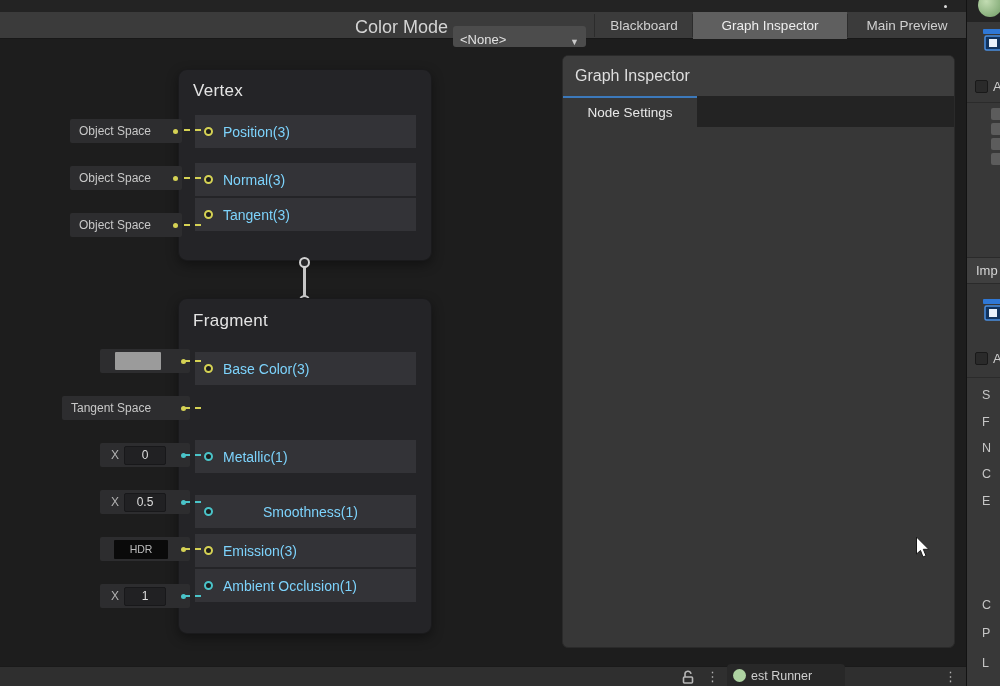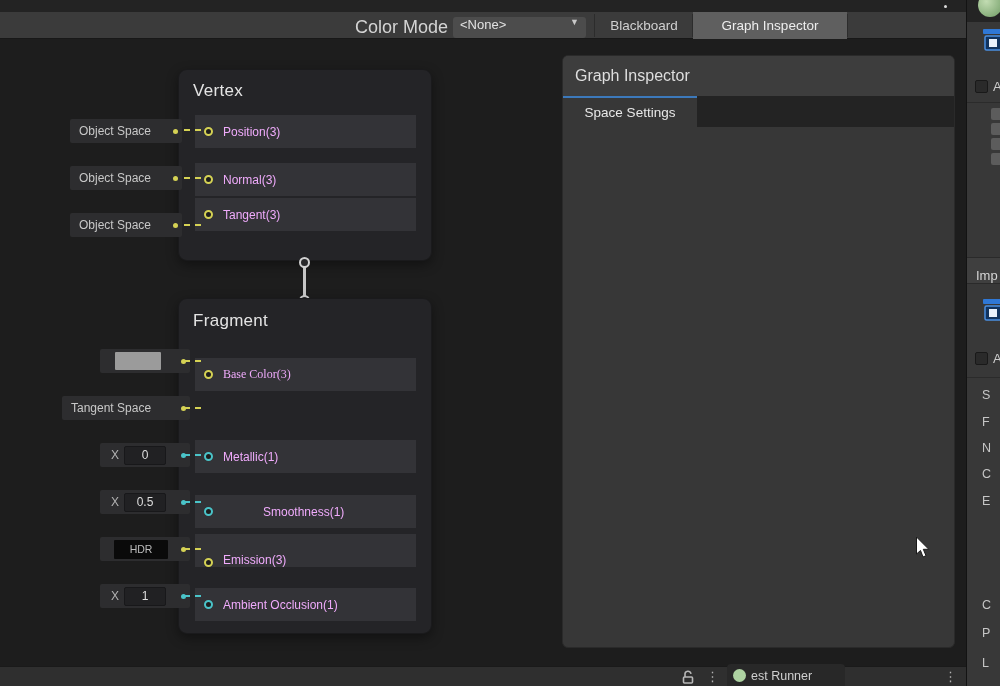--- a/index.html
+++ b/index.html
@@ -9,40 +9,40 @@
     background:#1d1d1d;
     font-family:"Liberation Sans", sans-serif;
     color:#c8c8c8;
   }
   .abs { position:absolute; }
 
   
   .top-strip { left:0; top:0; width:966px; height:12px; background:#232323; }
   .toolbar   { left:0; top:12px; width:966px; height:27px; background:#3b3b3b; border-bottom:1px solid #181818; }
   .toolbar-label { top:5px; font-size:18px; color:#d4d4d4; }
-  .dropdown { left:453px; top:5px; width:133px; height:21px; background:#4c4c4c; border-radius:3px;
-              display:flex; align-items:flex-start; font-size:13px; color:#e2e2e2; padding:0 7px; }
+  .dropdown { left:453px; top:14px; width:133px; height:21px; background:#4c4c4c; border-radius:3px;
+              display:flex; align-items:flex-end; font-size:13px; color:#e2e2e2; padding:0 7px; }
   .dropdown .caret { margin-left:auto; font-size:9px; color:#c9c9c9; }
   .tb-sep { top:2px; width:1px; height:23px; background:#2c2c2c; }
   .tb-btn { top:0px; height:27px; display:flex; align-items:center; justify-content:center;
             font-size:13.5px; color:#d0d0d0; }
   .tb-btn.active { background:#5f5f5f; color:#ededed; }
   .white-dot { left:944px; top:5px; width:3px; height:3px; border-radius:50%; background:#dcdcdc; }
 
   
   .node { background:#242427; border:1px solid #1a1a1c; border-radius:9px;
           box-shadow:0 4px 12px rgba(0,0,0,.4); }
   .node-title { position:absolute; left:14px; font-size:17px; color:#e4e4e4; letter-spacing:.3px; }
   .nrow { position:absolute; left:16px; width:221px; height:33px; background:#333337;
           display:flex; align-items:center; }
   .v3 { --pc: var(--port-vector); }
   .f1 { --pc: var(--port-float); }
   .port { width:9px; height:9px; border-radius:50%; border:2px solid var(--pc);
           background:#1e1e1e; margin-left:9px; flex:none; }
-  .nrow .lbl { margin-left:10px; font-size:12px; color:#f0abfc; white-space:nowrap; }
+  .nrow .lbl { margin-left:10px; font-size:14px; color:#7dd3fc; white-space:nowrap; }
 
   
   .wslab { position:absolute; height:24px; background:#2d2d2f; border-radius:2px;
            display:flex; align-items:center; font-size:12px; color:#c8c8c8; }
   .wdot { position:absolute; right:4px; top:9.5px; width:5px; height:5px; border-radius:50%;
           background:var(--pc); }
   .dash { position:absolute; width:17px; height:0; border-top:2px dashed var(--pc); }
   .space-label { padding-left:9px; }
   .xfield { margin-left:24px; width:42px; height:19px; background:#212123; border:1px solid #18181a;
             border-radius:2px; display:flex; align-items:center; justify-content:center;
@@ -102,20 +102,21 @@
   <div class="abs toolbar-label" style="left:355px;">Color Mode</div>
   <div class="abs dropdown">
     <span>&lt;None&gt;</span>
     <span class="caret">▼</span>
   </div>
   <div class="abs tb-sep" style="left:594px;"></div>
   <div class="abs tb-btn" style="left:596px;width:96px;">Blackboard</div>
   <div class="abs tb-sep" style="left:692px;"></div>
   <div class="abs tb-btn active" style="left:693px;width:154px;">Graph Inspector</div>
   <div class="abs tb-sep" style="left:847px;"></div>
+  <div class="abs tb-btn" style="left:848px;width:118px;">Main Preview</div>
 </div>
 
 <div class="abs node" style="left:178px;top:69px;width:254px;height:192px;">
   <div class="node-title" style="top:11px;">Vertex</div>
   <div class="nrow v3" style="top:45px;">
     <div class="port"></div>
     <span class="lbl">Position(3)</span>
   </div>
   <div class="nrow v3" style="top:93px;">
     <div class="port"></div>
@@ -144,37 +145,37 @@
   <div class="wdot"></div>
 </div>
 <div class="abs dash v3" style="left:184px;top:224px;"></div>
 
 <div class="abs conn-line"></div>
 <div class="abs conn-circle" style="left:299px;top:257px;"></div>
 <div class="abs conn-circle" style="left:299px;top:295px;"></div>
 
 <div class="abs node" style="left:178px;top:298px;width:254px;height:336px;">
   <div class="node-title" style="top:12px;">Fragment</div>
-  <div class="nrow v3" style="top:59px;font-family:Liberation Serif, serif;">
+  <div class="nrow v3" style="top:53px;">
     <div class="port"></div>
     <span class="lbl">Base Color(3)</span>
   </div>
   <div class="nrow f1" style="top:141px;">
     <div class="port"></div>
     <span class="lbl">Metallic(1)</span>
   </div>
   <div class="nrow f1" style="top:196px;gap:40px;">
     <div class="port"></div>
     <span class="lbl">Smoothness(1)</span>
   </div>
-  <div class="nrow v3" style="top:235px;align-items:flex-end;">
+  <div class="nrow v3" style="top:235px;">
     <div class="port"></div>
     <span class="lbl">Emission(3)</span>
   </div>
-  <div class="nrow f1" style="top:289px;">
+  <div class="nrow f1" style="top:270px;">
     <div class="port"></div>
     <span class="lbl">Ambient Occlusion(1)</span>
   </div>
 </div>
 
 <div class="abs wslab v3" style="left:100px;top:349px;width:90px;">
   <div class="swatch"></div>
   <div class="wdot"></div>
 </div>
 <div class="abs dash v3" style="left:184px;top:360px;"></div>
@@ -210,21 +211,21 @@
   <div class="xfield">1</div>
   <div class="wdot"></div>
 </div>
 <div class="abs dash f1" style="left:184px;top:595px;"></div>
 
 <div class="abs gi-panel">
   <div class="gi-header">
     <span class="gi-title">Graph Inspector</span>
   </div>
   <div class="gi-tabbar">
-    <div class="gi-tab active" style="left:0;width:134px;">Space Settings</div>
+    <div class="gi-tab active" style="left:0;width:134px;">Node Settings</div>
   </div>
 </div>
 
 <div class="abs right-panel">
   <div class="rp-topdark"></div>
   <div class="sphere"></div>
 
   <svg class="abs" style="left:15px;top:28px;" width="22" height="26" viewBox="0 0 22 26">
     <rect x="1" y="1" width="20" height="5" rx="1" fill="#2f78d6"></rect>
     <rect x="3" y="8" width="18" height="14" rx="1.5" fill="#11335e" stroke="#4a8fe0" stroke-width="1.5"></rect>
@@ -233,21 +234,21 @@
 
   <div class="checkbox" style="left:8px;top:80px;"></div>
   <div class="rp-letter" style="left:26px;top:79px;">A</div>
   <div class="rp-divider" style="top:102px;"></div>
 
   <div class="rp-btn" style="top:108px;"></div>
   <div class="rp-btn" style="top:123px;"></div>
   <div class="rp-btn" style="top:138px;"></div>
   <div class="rp-btn" style="top:153px;"></div>
 
-  <div class="rp-section" style="top:257px;align-items:flex-end;">
+  <div class="rp-section" style="top:257px;">
     <span>Imp</span>
   </div>
 
   <svg class="abs" style="left:15px;top:298px;" width="22" height="26" viewBox="0 0 22 26">
     <rect x="1" y="1" width="20" height="5" rx="1" fill="#2f78d6"></rect>
     <rect x="3" y="8" width="18" height="14" rx="1.5" fill="#11335e" stroke="#4a8fe0" stroke-width="1.5"></rect>
     <rect x="7" y="11" width="8" height="8" fill="#e9f1fb"></rect>
   </svg>
 
   <div class="checkbox" style="left:8px;top:352px;"></div>

